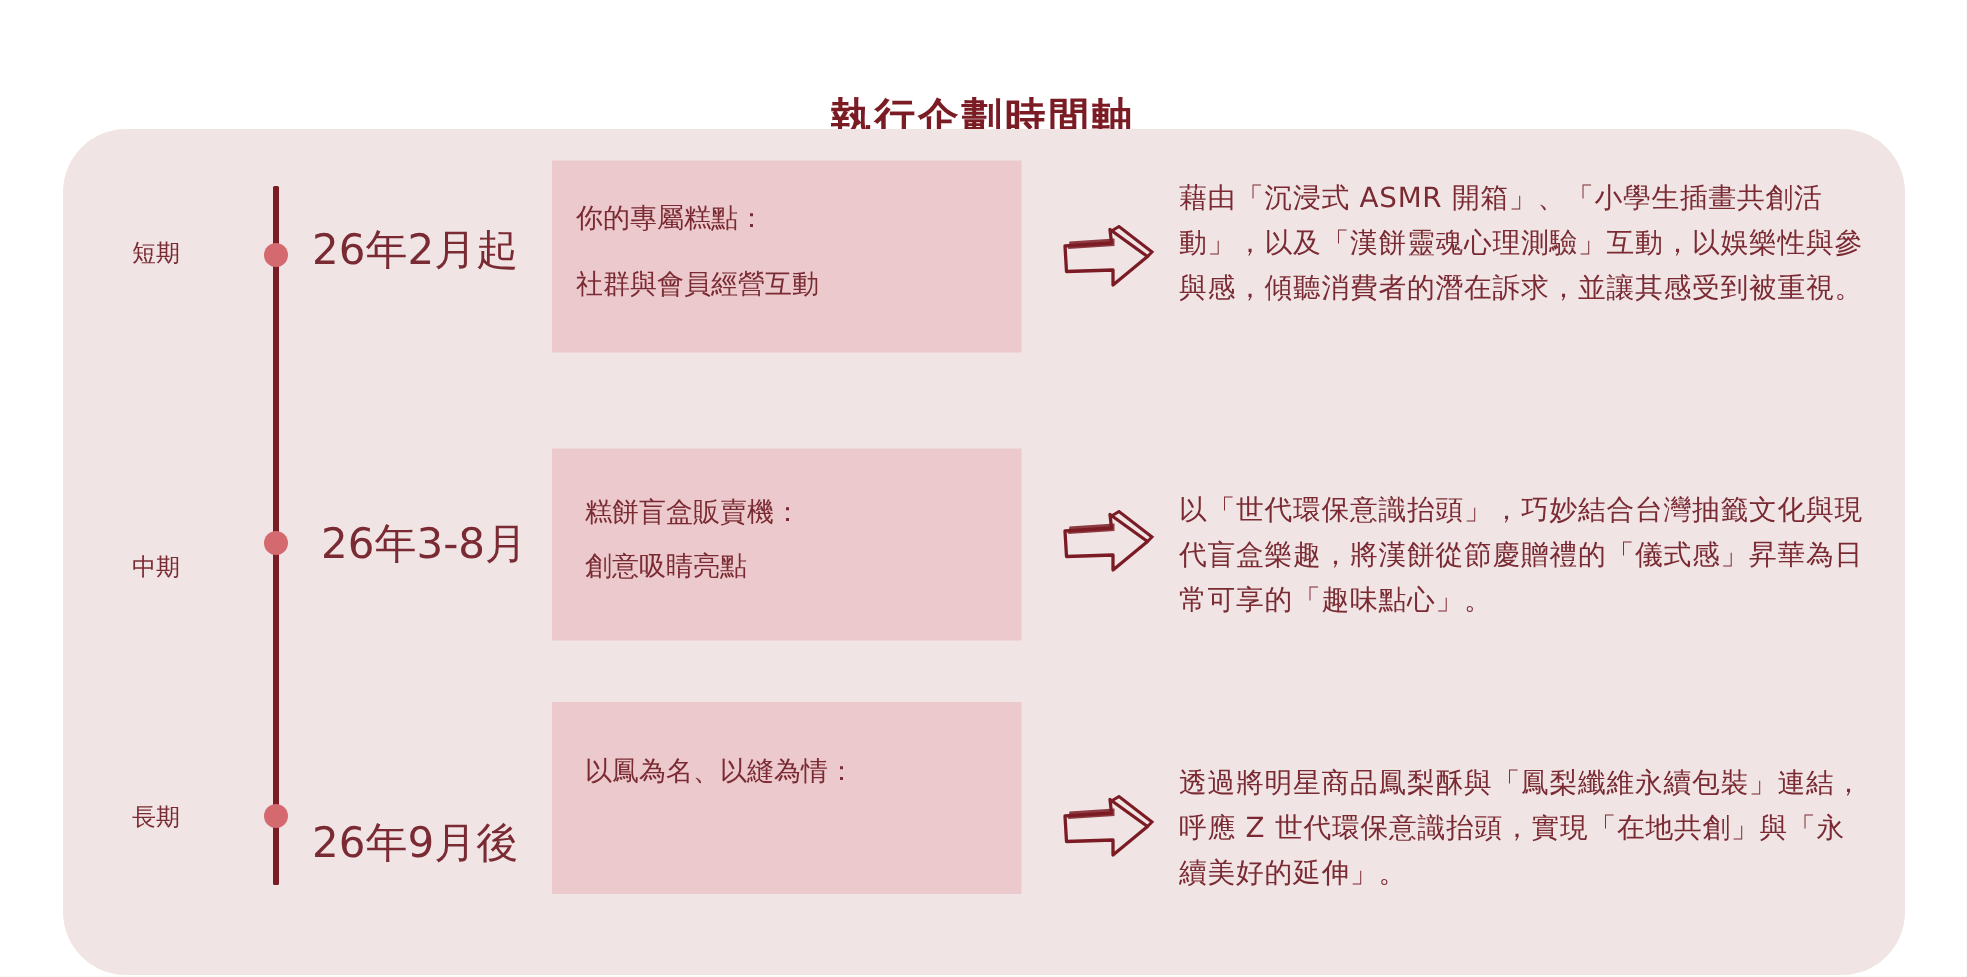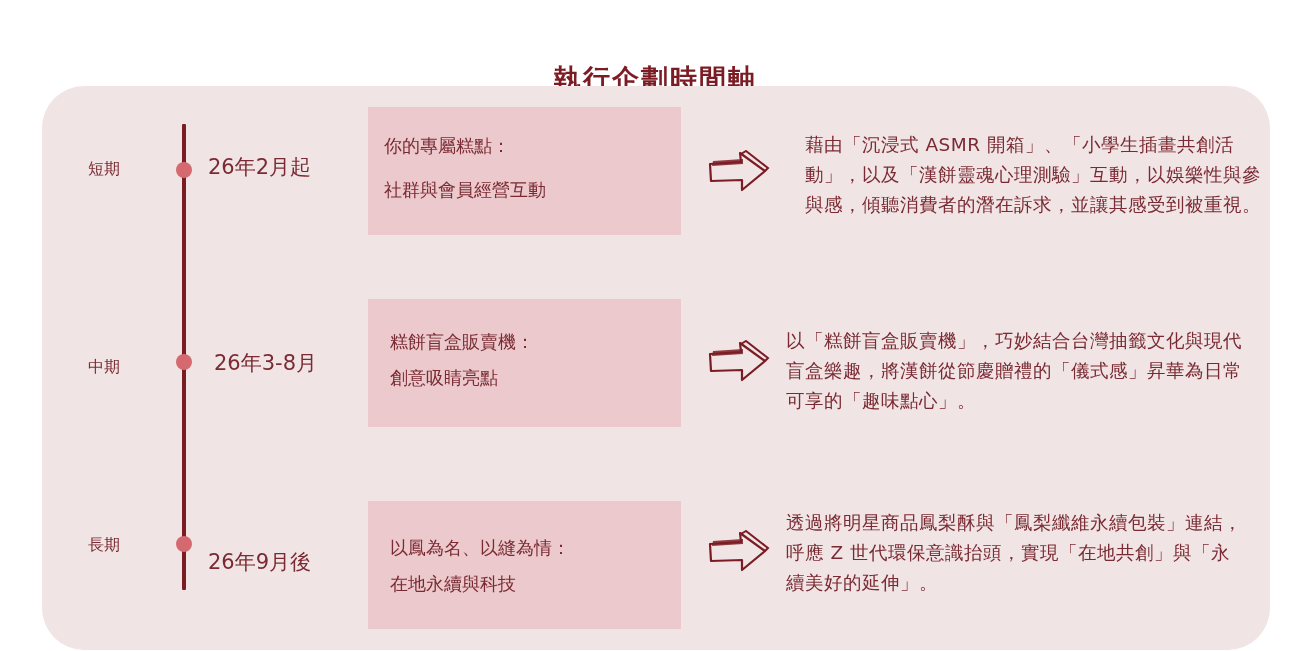--- a/index.html
+++ b/index.html
@@ -8,21 +8,21 @@
     .title { position: absolute; left: 0; top: 8px; width: 1311px; text-align: center;
              font-family: "DejaVu Serif", "Liberation Serif", serif; font-weight: bold;
              font-size: 27px; color: #7b1c24; letter-spacing: 2px; line-height: 60px; margin-top: 41px; }
     .panel { position: absolute; left: 42px; top: 86px; width: 1228px; height: 564px;
              background: #f0e4e5; border-radius: 42px; }
     .axis-line { position: absolute; left: 182px; top: 124px; width: 4px; height: 466px;
                  background: #7b1c24; border-radius: 1px; }
     .dot { position: absolute; width: 16px; height: 16px; border-radius: 50%;
            background: #d46a70; left: 176px; }
     .phase { position: absolute; left: 88px; font-size: 16px; color: #7a2a32; line-height: 30px; }
-    .date { position: absolute; font-size: 21px; color: #7a2a32; line-height: 30px; white-space: nowrap; }
+    .date { position: absolute; font-size: 28px; color: #7a2a32; line-height: 30px; white-space: nowrap; }
     .box { position: absolute; left: 368px; width: 313px; height: 128px; background: #ebc9cc; }
     .box-text { position: absolute; left: 16px; font-size: 18px; line-height: 34px; color: #7a2a32; white-space: nowrap; }
     .arrow { position: absolute; left: 707px; width: 64px; height: 44px; }
     .desc { position: absolute; left: 786px; width: 460px; font-size: 18.5px; line-height: 30px;
             color: #7a2a32; letter-spacing: 0.5px; }
   </style>
 </head>
 <body>
 
 <div class="title">執行企劃時間軸</div>
@@ -36,41 +36,40 @@
 <div class="date" style="left:208px; top:152px;">26年2月起</div>
 <div class="box" style="top:107px;">
   <div class="box-text" style="top:22px;">你的專屬糕點：</div>
   <div class="box-text" style="top:66px;">社群與會員經營互動</div>
 </div>
 <svg class="arrow" style="top:150px;" viewBox="0 0 64 44">
   <path d="M3 14 L34 12 L33 3 L58 21 L35 40 L35 30 L4 31 Z" fill="none" stroke="#7b1c24" stroke-width="2.2" stroke-linejoin="round"></path>
   <path d="M6 11 L36 9 L36 14 L5 16 Z" fill="#7b1c24" opacity="0.85"></path>
   <path d="M34 4 L39 1 L61 18 L58 21" fill="none" stroke="#7b1c24" stroke-width="2"></path>
 </svg>
-<div class="desc" style="top:130px;margin-left:19px;">藉由「沉浸式 ASMR 開箱」、「小學生插畫共創活動」，以及「漢餅靈魂心理測驗」互動，以娛樂性與參與感，傾聽消費者的潛在訴求，並讓其感受到被重視。</div>
+<div class="desc" style="top:118px;">藉由「沉浸式 ASMR 開箱」、「小學生插畫共創活動」，以及「漢餅靈魂心理測驗」互動，以娛樂性與參與感，傾聽消費者的潛在訴求，並讓其感受到被重視。</div>
 
-<div class="phase" style="top:352px;font-family:Liberation Serif, serif;">中期</div>
+<div class="phase" style="top:364px;font-family:Liberation Serif, serif;">中期</div>
 <div class="dot" style="top:354px;"></div>
 <div class="date" style="left:214px; top:348px;">26年3-8月</div>
 <div class="box" style="top:299px;">
   <div class="box-text" style="top:62px; left:22px;">創意吸睛亮點</div>
   <div class="box-text" style="top:26px; left:22px;">糕餅盲盒販賣機：</div>
 </div>
 <svg class="arrow" style="top:340px;" viewBox="0 0 64 44">
   <path d="M3 14 L34 12 L33 3 L58 21 L35 40 L35 30 L4 31 Z" fill="none" stroke="#7b1c24" stroke-width="2.2" stroke-linejoin="round"></path>
   <path d="M6 11 L36 9 L36 14 L5 16 Z" fill="#7b1c24" opacity="0.85"></path>
   <path d="M34 4 L39 1 L61 18 L58 21" fill="none" stroke="#7b1c24" stroke-width="2"></path>
 </svg>
-<div class="desc" style="top:326px;">以「糕餅盲盒販賣機」，巧妙結合台灣抽籤文化與現代盲盒樂趣，將漢餅從節慶贈禮的「儀式感」昇華為日常可享的「趣味點心」。</div>
+<div class="desc" style="top:326px;">以「世代環保意識抬頭」，巧妙結合台灣抽籤文化與現代盲盒樂趣，將漢餅從節慶贈禮的「儀式感」昇華為日常可享的「趣味點心」。</div>
 
 <div class="phase" style="top:530px;text-align:right;">長期</div>
 <div class="dot" style="top:536px;"></div>
 <div class="date" style="left:208px; top:547px;">26年9月後</div>
-<div class="box" style="top:501px;">
+<div class="box" style="top:468px;">
   <div class="box-text" style="top:30px; left:22px;">以鳳為名、以縫為情：</div>
-  <div class="box-text" style="top:66px; left:22px;">在地永續與科技</div>
 </div>
 <svg class="arrow" style="top:530px;" viewBox="0 0 64 44">
   <path d="M3 14 L34 12 L33 3 L58 21 L35 40 L35 30 L4 31 Z" fill="none" stroke="#7b1c24" stroke-width="2.2" stroke-linejoin="round"></path>
   <path d="M6 11 L36 9 L36 14 L5 16 Z" fill="#7b1c24" opacity="0.85"></path>
   <path d="M34 4 L39 1 L61 18 L58 21" fill="none" stroke="#7b1c24" stroke-width="2"></path>
 </svg>
 <div class="desc" style="top:508px;">透過將明星商品鳳梨酥與「鳳梨纖維永續包裝」連結，呼應 Z 世代環保意識抬頭，實現「在地共創」與「永續美好的延伸」。</div>
 
 </body></html>

